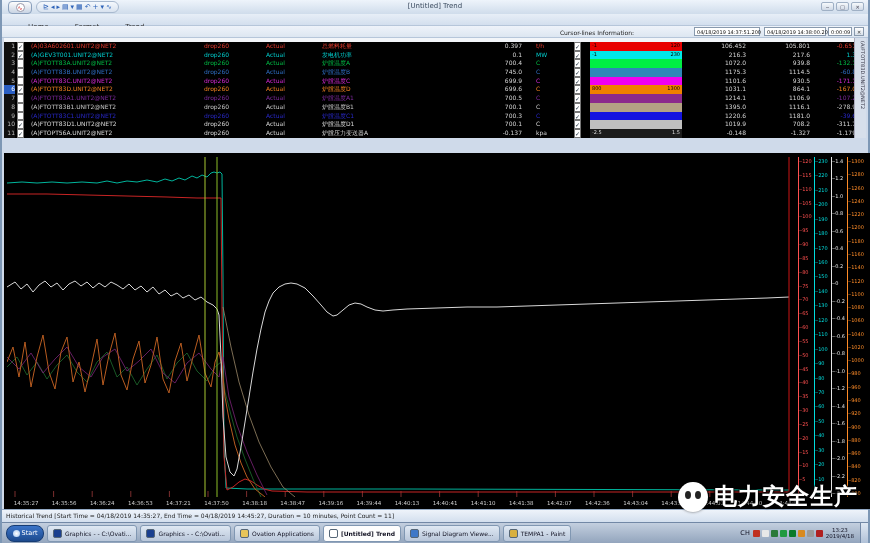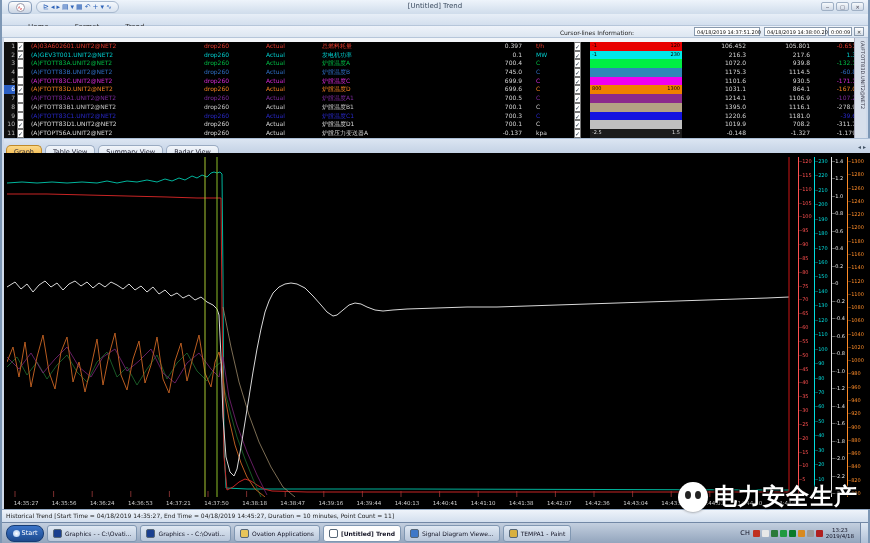--- a/index.html
+++ b/index.html
@@ -332,23 +332,20 @@
         <div class="cb" style="left: 13px;">✓</div>
         <div class="cb" style="left: 570px;">✓</div>
         <div class="c-bar" style="background: rgb(28, 28, 28);">
           <span style="color: rgb(221, 221, 221);">-2.5</span>
           <span style="color: rgb(221, 221, 221);">1.5</span>
         </div>
       </div>
     </div>
   <div id="sidelabel">(A)FTOTT83D.UNIT2@NET2</div>
 
-  <div id="tabstrip">
-    <span class="tab active">Graph</span><span class="tab">Table View</span><span class="tab">Summary View</span><span class="tab">Radar View</span><span id="tabscroll">◂ ▸</span>
-  </div>
 
   <div id="chartbg">
     <div id="plot"><svg viewBox="0 0 790 340" width="790" height="340">
           <line x1="8" x2="8" y1="334" y2="340" stroke="#9a3a3a" stroke-width="0.8"></line>
           <line x1="46.6" x2="46.6" y1="334" y2="340" stroke="#9a3a3a" stroke-width="0.8"></line>
           <line x1="85.2" x2="85.2" y1="334" y2="340" stroke="#9a3a3a" stroke-width="0.8"></line>
           <line x1="123.80000000000001" x2="123.80000000000001" y1="334" y2="340" stroke="#9a3a3a" stroke-width="0.8"></line>
           <line x1="162.4" x2="162.4" y1="334" y2="340" stroke="#9a3a3a" stroke-width="0.8"></line>
           <line x1="201" x2="201" y1="334" y2="340" stroke="#9a3a3a" stroke-width="0.8"></line>
           <line x1="239.60000000000002" x2="239.60000000000002" y1="334" y2="340" stroke="#9a3a3a" stroke-width="0.8"></line>

